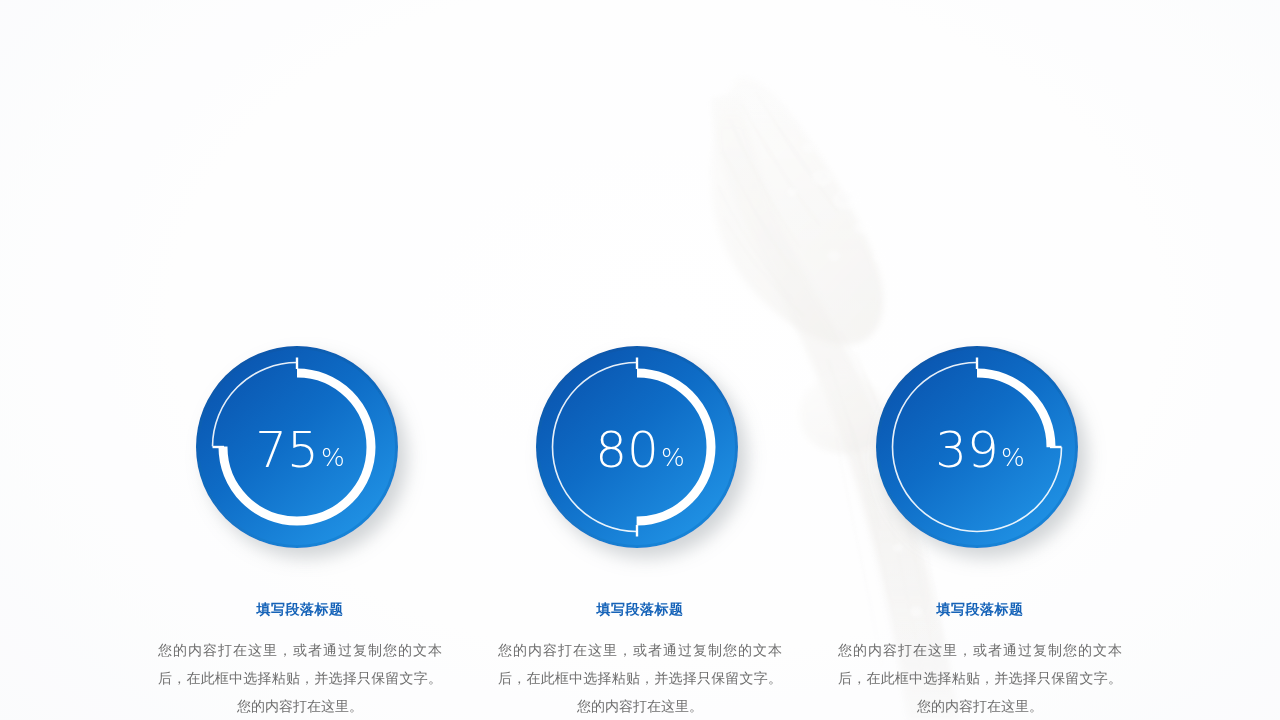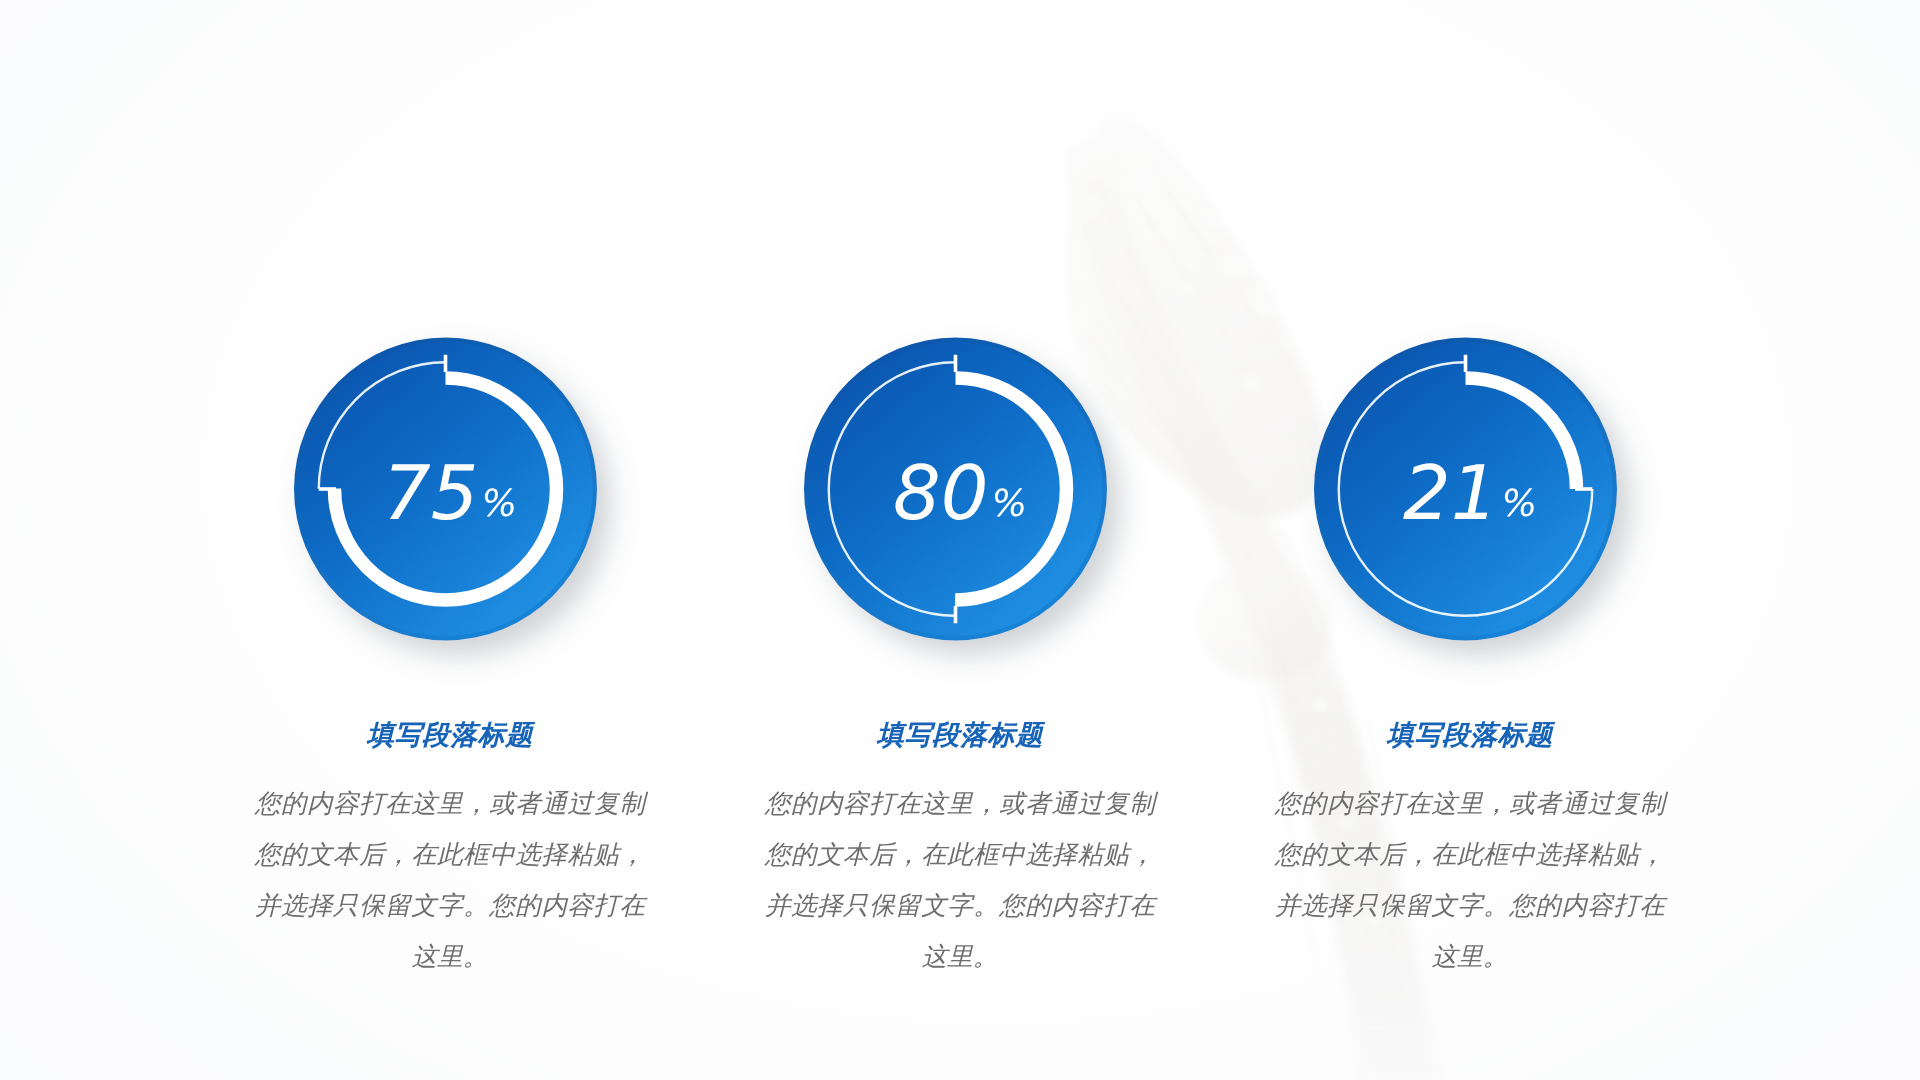--- a/index.html
+++ b/index.html
@@ -36,22 +36,21 @@
 
   
   .columns {
     position: absolute;
     left: 0;
     top: 0;
     width: 1280px;
     height: 720px;
     display: flex;
     justify-content: center;
-    align-items: center;
-    font-style: italic;
+    align-items: flex-end;
   }
   .col {
     width: 340px;
     padding-top: 170px;
     display: flex;
     flex-direction: column;
     align-items: center;
     position: relative;
   }
 
@@ -98,31 +97,31 @@
   }
 
   
   .caption {
     margin-top: 45px;
     width: 300px;
     text-align: center;
   }
   .caption-title {
     color: #1663b8;
-    font-size: 18px;
+    font-size: 14px;
     font-weight: bold;
     letter-spacing: 0.5px;
     margin: 0 0 18px 0;
     line-height: 1.2;
   }
   .caption-body {
     color: #6e6e6e;
-    font-size: 17px;
+    font-size: 14px;
     line-height: 2.0;
-    margin: 12px;
+    margin: 0;
     text-align: justify;
     text-align-last: center;
     padding: 0 8px;
   }
 </style>
 </head>
 <body>
 
 <div class="slide">
 
@@ -332,21 +331,21 @@
           <g stroke="#ffffff" stroke-width="2.4">
             <line x1="103" y1="13.5" x2="103" y2="25"></line>
             <line x1="176" y1="103" x2="187.5" y2="103"></line>
           </g>
 
           <g transform="rotate(-90 103 103)">
             <circle cx="103" cy="103" r="74" fill="none" stroke="#ffffff" stroke-width="9" stroke-dasharray="116.2 348.7"></circle>
           </g>
         </svg>
         <div class="donut-value">
-          <span class="num">21</span>
+          <span class="num">39</span>
             <span class="pct">%</span>
         </div>
       </div>
 
       <div class="caption">
         <h3 class="caption-title">填写段落标题</h3>
         <p class="caption-body">您的内容打在这里，或者通过复制您的文本后，在此框中选择粘贴，并选择只保留文字。您的内容打在这里。</p>
       </div>
     </div>
 

